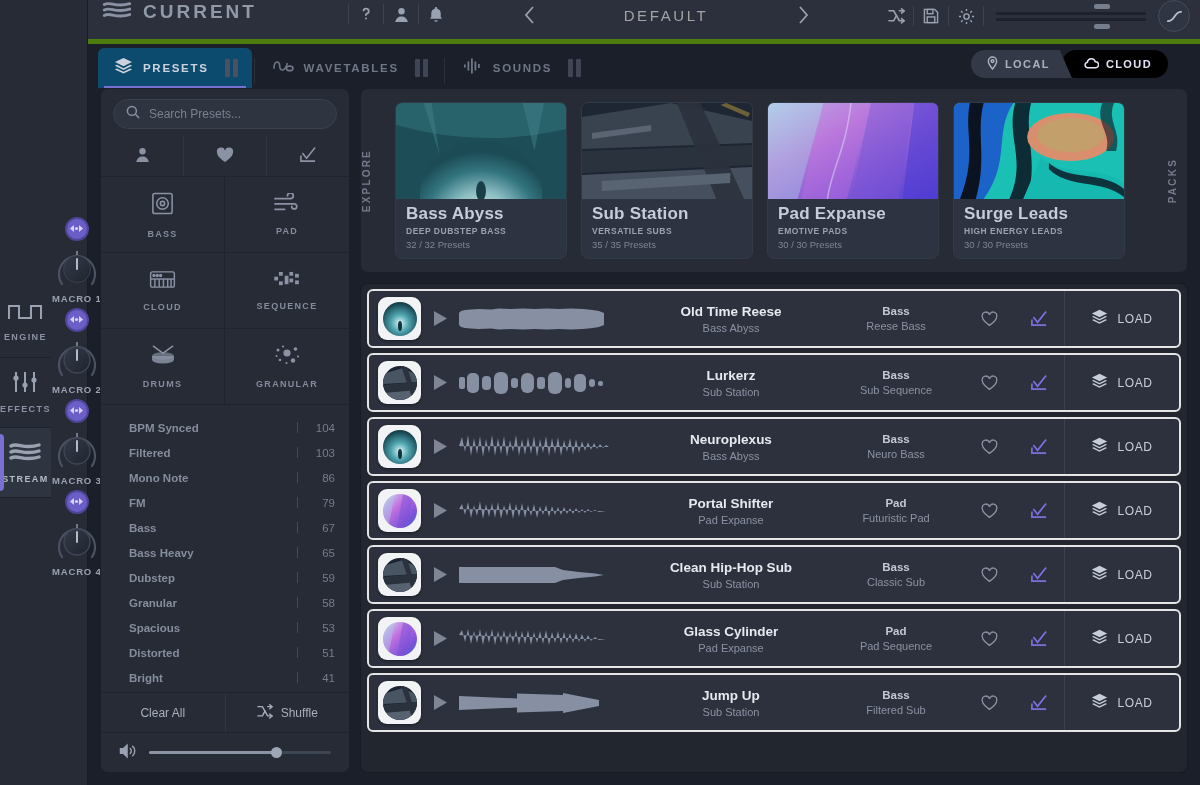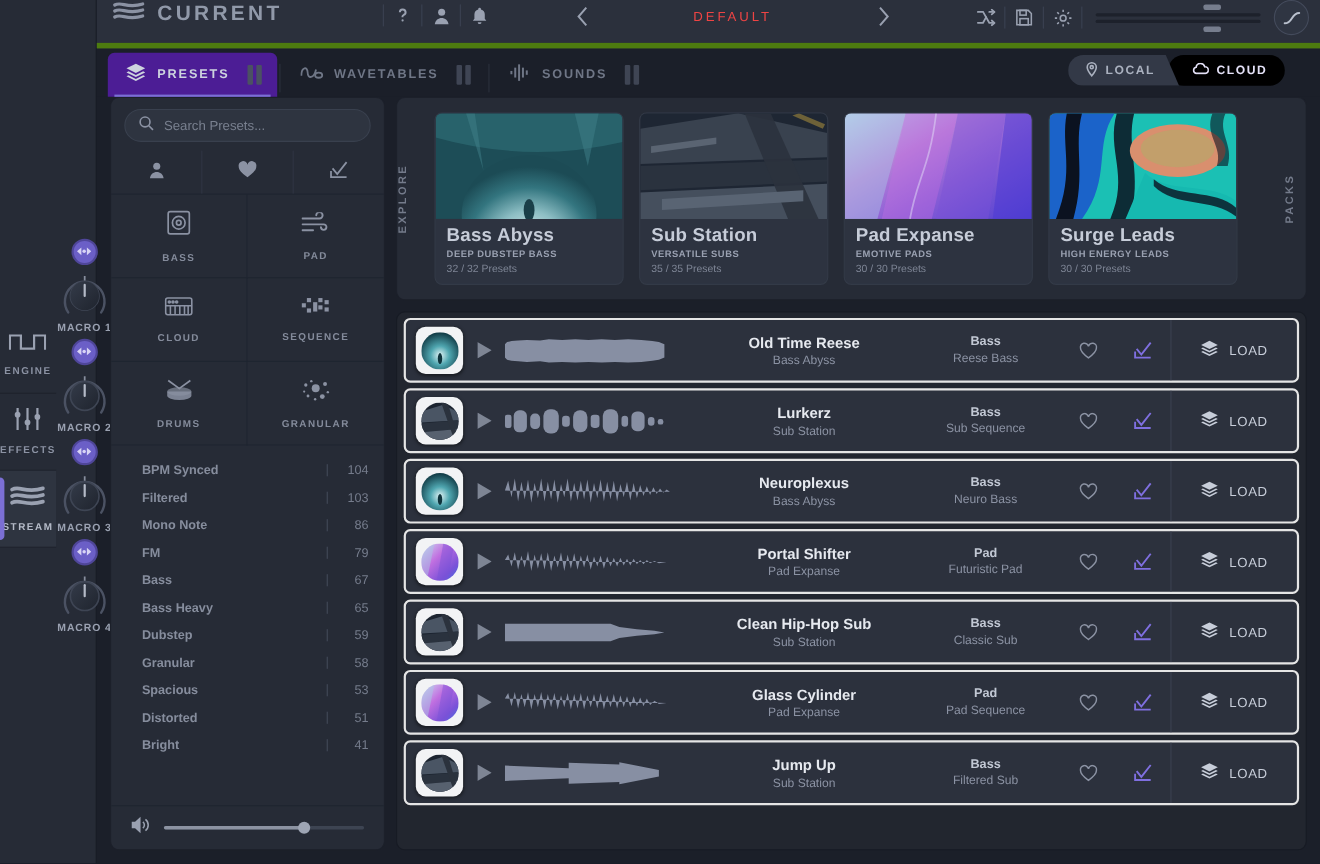--- a/index.html
+++ b/index.html
@@ -56,39 +56,39 @@
   .brand { display: flex; align-items: center; gap: 11px; padding-left: 0px; width: 260px; }
   .brand-txt { font-size: 19px; font-weight: bold; letter-spacing: 3px; color: #9199a9; }
   .hdr-icons { display: flex; align-items: center; gap: 0; }
   .hdr-btn {
     width: 34px; height: 28px; display: flex; align-items: center; justify-content: center;
     color: #9aa1b1; cursor: pointer;
   }
   .vsep { width: 1px; height: 20px; background: #3b4252; }
   .nav-center { flex: 1; display: flex; align-items: center; justify-content: center; gap: 0; }
   .chev { width: 44px; height: 30px; display:flex; align-items:center; justify-content:center; color:#99a0b0; cursor:pointer; }
-  .preset-name { font-size: 12px; letter-spacing: 2.6px; color: #ef4444; min-width: 230px; text-align: center; }
+  .preset-name { font-size: 15px; letter-spacing: 2.6px; color: #a3a3a3; min-width: 230px; text-align: center; }
   .hdr-right { display: flex; align-items: center; gap: 0; padding-right: 10px; }
   .dual-slider { width: 150px; height: 30px; position: relative; margin: 0 12px; }
   .ds-line { position: absolute; left: 0; right: 0; height: 3px; background: #1d212b; border-radius: 2px; }
   .ds-handle { position: absolute; width: 16px; height: 5px; border-radius: 2px; background: #767d8d; }
   .circ-btn {
     width: 32px; height: 32px; border-radius: 50%; border: 1px solid #444b5c;
     background: #2f3542; display: flex; align-items: center; justify-content: center;
     color: #b9c0cd; cursor: pointer;
   }
 
   
   .tabbar { height: 44px; background: #1b1f29; display: flex; align-items: flex-end; padding-left: 10px; flex: 0 0 44px; }
   .tab {
     height: 40px; display: flex; align-items: center; gap: 10px;
     padding: 0 14px 0 16px; cursor: pointer; position: relative;
     border-radius: 6px 6px 0 0; color: #6f7686;
   }
-  .tab.active { background: #4c1d95; color: #cdd3de; }
+  .tab.active { background: #0c4a6e; color: #cdd3de; }
   .tab.active::after {
     content: ""; position: absolute; left: 6px; right: 6px; bottom: 0; height: 2.5px; background: #7b6fd4;
   }
   .tab-label { font-size: 11.5px; font-weight: bold; letter-spacing: 1.7px; }
   .tab-pause { display: flex; gap: 3px; margin-left: 6px; }
   .tab-pause i { display: block; width: 5px; height: 18px; background: #3f4554; border-radius: 1px; }
   .tab.active .tab-pause i { background: #4b5162; }
   .seg-sep { width:1px; height:26px; background:#2b303c; margin:0 2px 4px; }
 
   .locloud {
@@ -682,20 +682,37 @@
             <span class="tag-div"></span>
             <span class="tag-count">51</span>
           </div>
           <div class="tag-row">
             <span class="tag-name">Bright</span>
             <span class="tag-div"></span>
             <span class="tag-count">41</span>
           </div>
         </div>
 
+        <div class="browse-actions">
+          <div class="ba">
+            <span>Clear All</span>
+          </div>
+          <div class="ba">
+            <span>
+              <svg width="16" height="15" viewBox="0 0 18 17" fill="none" stroke="currentColor" stroke-width="1.6" stroke-linecap="round">
+                <path d="M1 3 L6 3 L12 13.5 L17 13.5"></path>
+                  <path d="M1 13.5 L6 13.5 L9 8"></path>
+                  <path d="M14.4 11.3 L17 13.6 L14.4 15.9"></path>
+                  <path d="M14.4 0.8 L17 3.1 L14.4 5.4"></path>
+                  <path d="M12 3 L17 3"></path>
+              </svg>
+            </span>
+            <span>Shuffle</span>
+          </div>
+        </div>
 
         <div class="volrow">
           <span style="color:#9aa1b1">
             <svg width="18" height="16" viewBox="0 0 19 17" fill="none" stroke="currentColor" stroke-width="1.5">
               <path d="M1.5 6 H4.5 L8.5 2.2 V14.8 L4.5 11 H1.5z" fill="currentColor"></path>
               <path d="M11.5 5.5 a3.8 3.8 0 0 1 0 6"></path>
                 <path d="M14 3 a7 7 0 0 1 0 11"></path>
             </svg>
           </span>
           <div class="vol-track">

